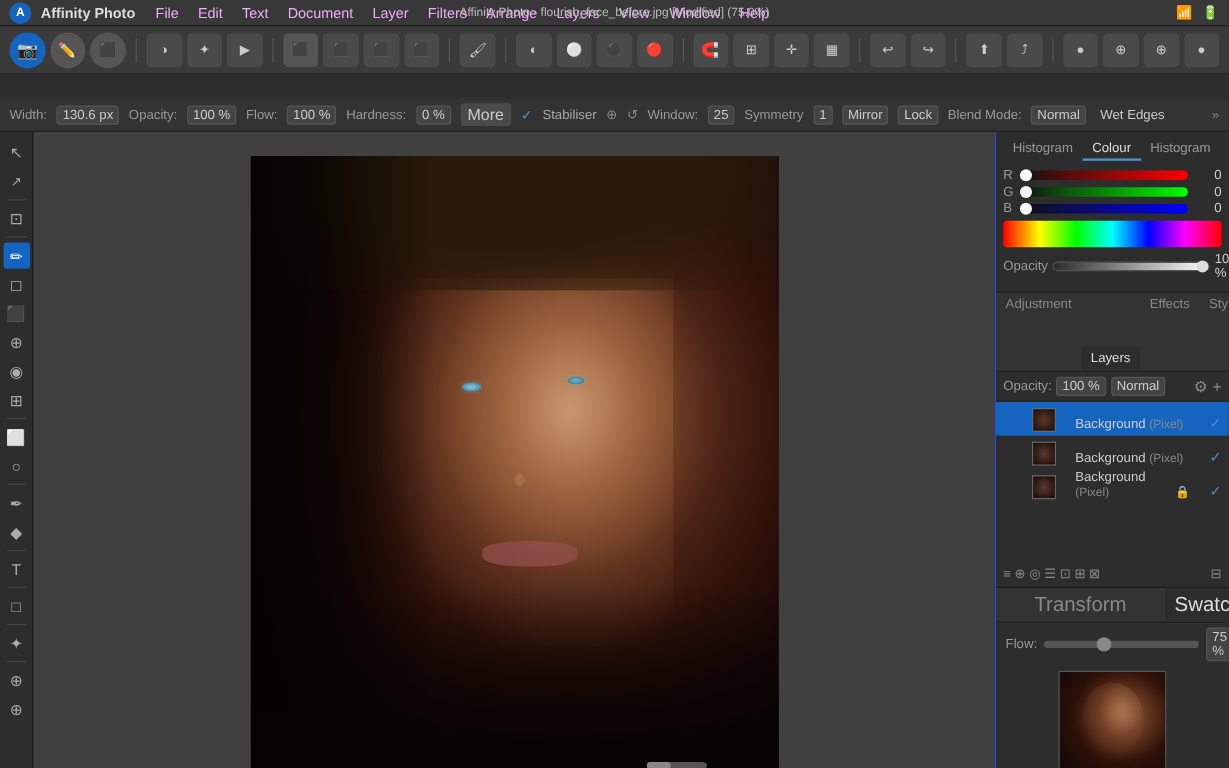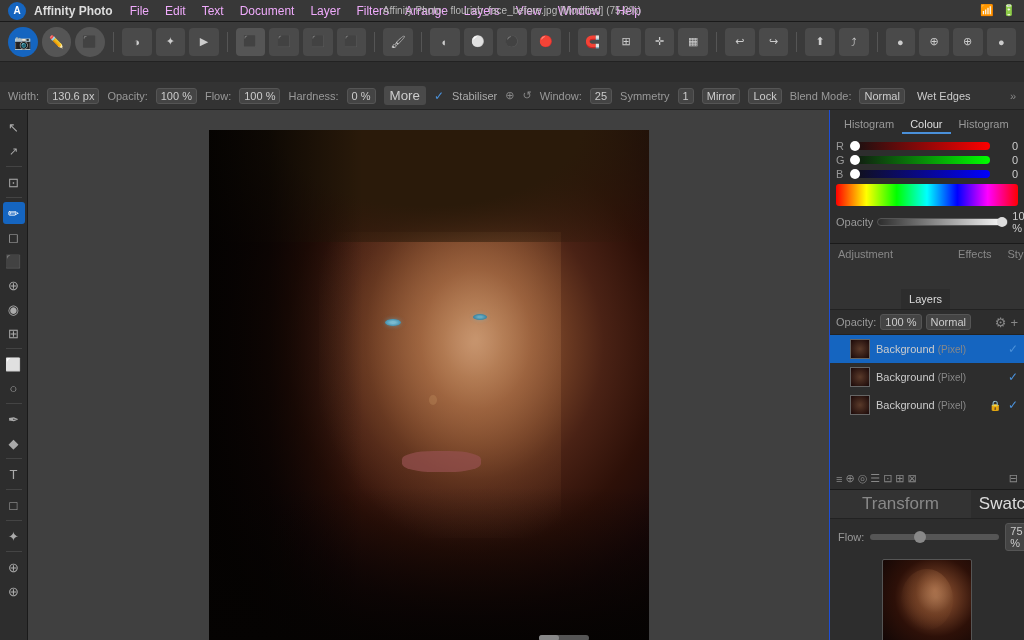--- a/index.html
+++ b/index.html
@@ -73,21 +73,21 @@
     .opacity-val { color: #ccc; font-size: 11px; }
 
     
     #layers-panel { flex: 1; display: flex; flex-direction: column; border-bottom: 1px solid #1a1a1a; }
     .layers-tabs { display: flex; background: #333; border-bottom: 1px solid #222; }
     .layers-tab { font-size: 11px; color: #888; padding: 4px 8px; cursor: pointer; }
     .layers-tab.active { color: #ddd; background: #2d2d2d; margin-top: 45px; }
     .layers-options { display: flex; align-items: center; gap: 4px; padding: 4px 6px; border-bottom: 1px solid #222; }
     .layers-opacity { display: flex; align-items: center; gap: 4px; font-size: 11px; color: #999; }
     .layers-mode { background: #444; border: 1px solid #555; border-radius: 3px; padding: 1px 4px; color: #ccc; font-size: 11px; }
-    .layer-row { display: flex; align-items: center; gap: 6px; padding: 3px 6px; cursor: pointer; height: 28px; }
+    .layer-row { display: flex; align-items: flex-end; gap: 16px; padding: 3px 6px; cursor: pointer; height: 28px; }
     .layer-row.active { background: #1565c0; }
     .layer-thumb { width: 20px; height: 20px; background: #555; border: 1px solid #666; overflow: hidden; }
     .layer-thumb-img { width: 100%; height: 100%; background: radial-gradient(#5a3a2a, #1a0808); }
     .layer-name { flex: 1; font-size: 11px; color: #ccc; }
     .layer-type { font-size: 10px; color: #888; }
     .layer-check { color: #4a90d9; font-size: 12px; }
     .layer-lock { color: #888; font-size: 10px; }
 
     
     #navigator-panel { height: 150px; }

